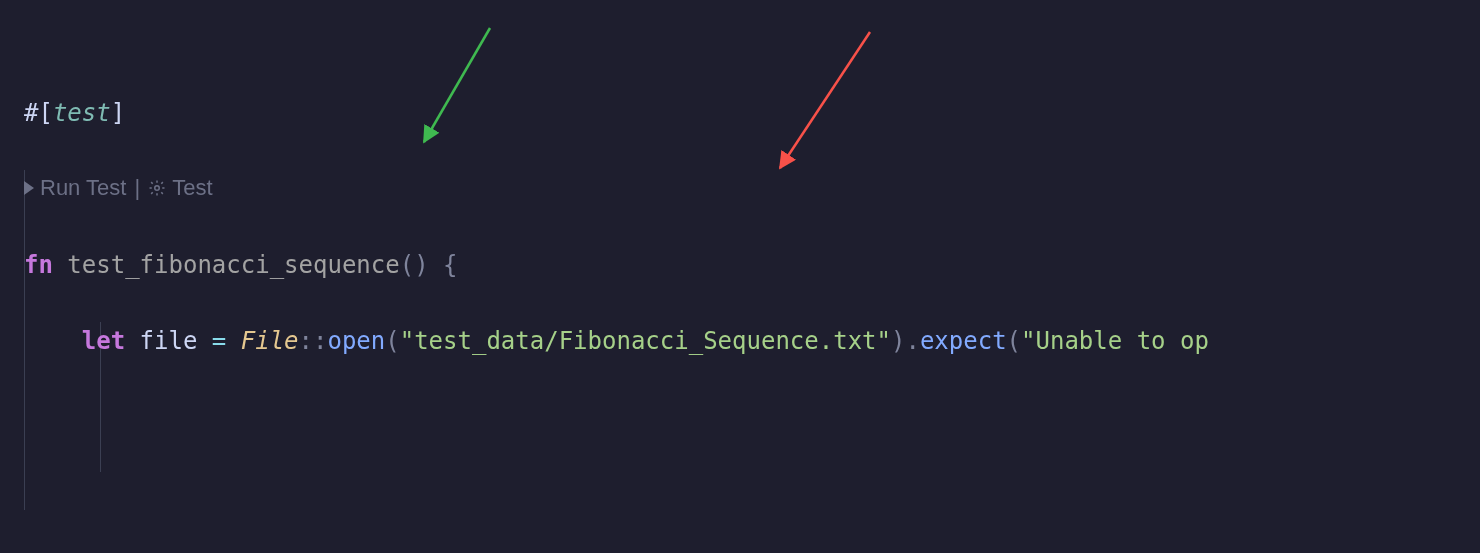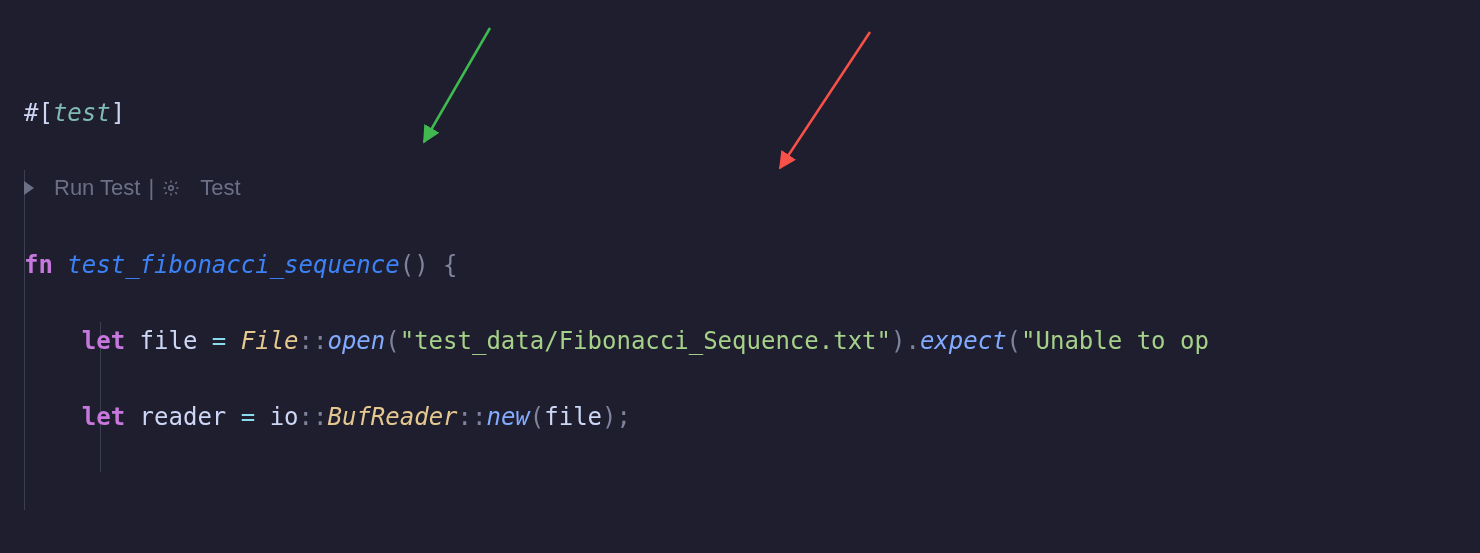--- a/index.html
+++ b/index.html
@@ -18,24 +18,24 @@
   .editor {
     position: relative;
     padding: 56px 0 0 24px;
     white-space: pre;
   }
 
   
   .kw   { color: #c678dd; font-weight: bold; }              
   .attr-br { color: #cdd6f4; }           
   .attr { color: #7fbbb3; font-style: italic; } 
-  .fnname { color: #3b82f6; font-style: italic; }
+  .fnname { color: #a3a3a3; }
   .ident { color: #cdd6f4; }
   .typei { color: #e5c890; font-style: italic; }
-  .call { color: #82aaff; font-style: italic; }
+  .call { color: #82aaff; }
   .str  { color: #a6d189; }
   .punct{ color: #7f849c; }
   .op   { color: #89dceb; }
 
   
   .guide {
     position: absolute;
     width: 1px;
     background: #3b3f52;
   }
@@ -49,21 +49,21 @@
     display: flex;
     align-items: center;
     gap: 8px;
     padding-left: 0;
     margin: 2px 0 4px 0;
   }
   .codelens .sep { color: #6c7086; }
   .codelens-item {
     display: inline-flex;
     align-items: center;
-    gap: 20px;
+    gap: 6px;
     cursor: pointer;
   }
   .play-tri {
     display: inline-block;
     width: 0; height: 0;
     border-left: 10px solid #6c7086;
     border-top: 7px solid transparent;
     border-bottom: 7px solid transparent;
   }
   .gear {
@@ -92,21 +92,20 @@
 <div class="codelens">
   <span class="codelens-item"><span class="play-tri"></span><span>Run Test</span></span>
   <span class="sep">|</span>
   <span class="codelens-item"><span class="gear"><svg width="18" height="18" viewBox="0 0 24 24" fill="none" stroke="#6c7086" stroke-width="2">
             <circle cx="12" cy="12" r="3"></circle>
             <path d="M12 2v3M12 19v3M4.2 4.2l2.1 2.1M17.7 17.7l2.1 2.1M2 12h3M19 12h3M4.2 19.8l2.1-2.1M17.7 6.3l2.1-2.1"></path>
           </svg></span><span>Test</span></span>
 </div>
 <span class="line"><span class="kw">fn</span> <span class="fnname">test_fibonacci_sequence</span><span class="punct">() {</span></span>
 <span class="line">    <span class="kw">let</span> <span class="ident">file</span> <span class="op">=</span> <span class="typei">File</span><span class="punct">::</span><span class="call">open</span><span class="punct">(</span><span class="str">"test_data/Fibonacci_Sequence.txt"</span><span class="punct">).</span><span class="call">expect</span><span class="punct">(</span><span class="str">"Unable to op</span></span>
-<span class="line">    <span class="kw">let</span> <span class="ident">reader</span> <span class="op">=</span> <span class="ident">io</span><span class="punct">::</span><span class="typei">BufReader</span><span class="punct">::</span><span class="call">new</span><span class="punct">(</span><span class="ident">file</span><span class="punct">);</span></span>
 <span class="line"> </span>
 <span class="line">        </span>
 
 
 
 
 
 </div>
 
 <svg class="arrows">

